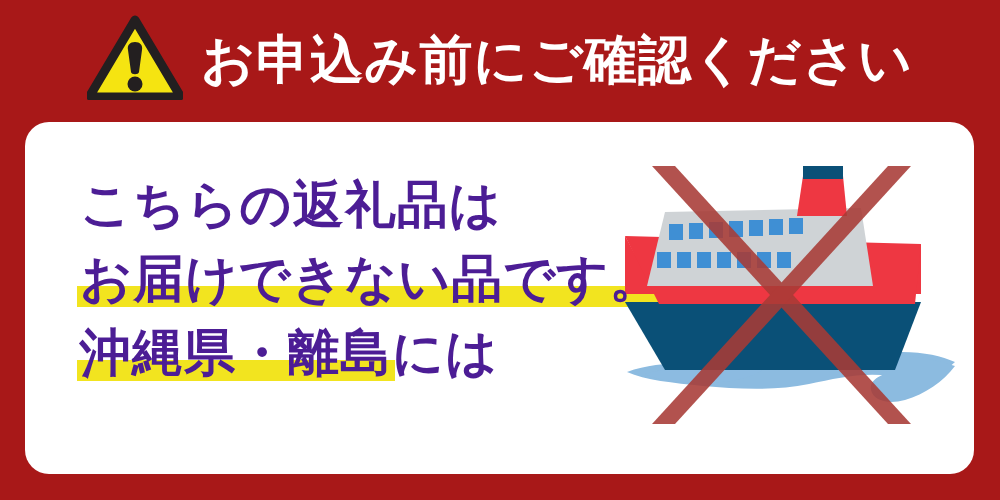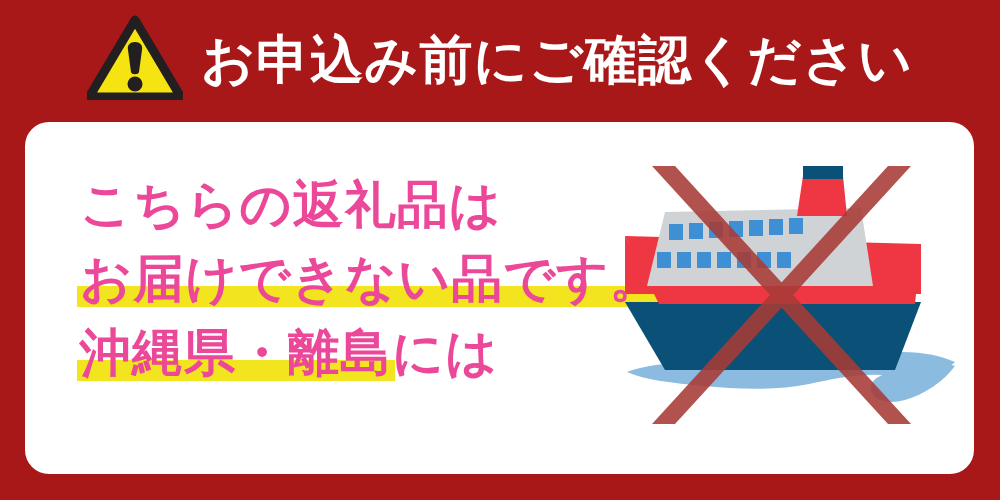--- a/index.html
+++ b/index.html
@@ -48,21 +48,21 @@
   #message {
     position: absolute;
     left: 55px; top: 46px;
     width: 560px;
   }
   .msg-line {
     position: relative;
     height: 74px;
     font-size: 51px;
     font-weight: bold;
-    color: #ec4899;
+    color: #4c1d95;
     line-height: 74px;
     white-space: nowrap;
     letter-spacing: 1px;
   }
   .msg-line .hl {
     position: relative;
     display: inline-block;
   }
   .msg-line .hl::before {
     content: "";

